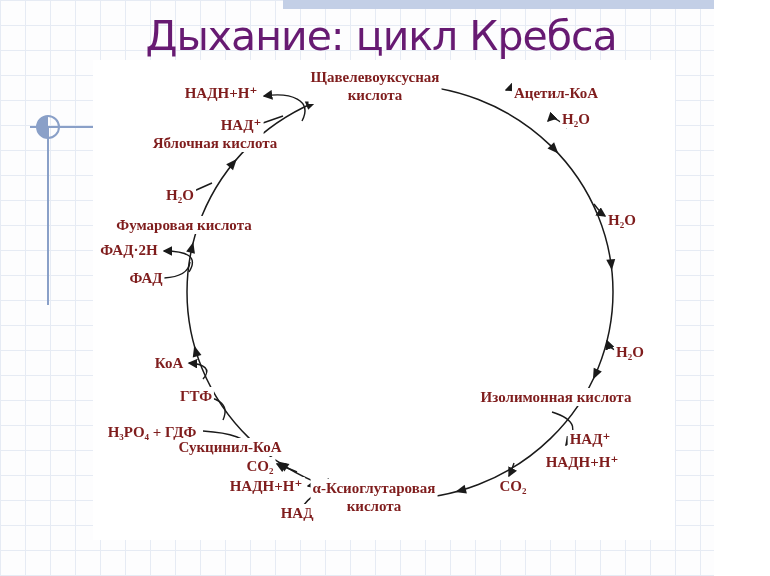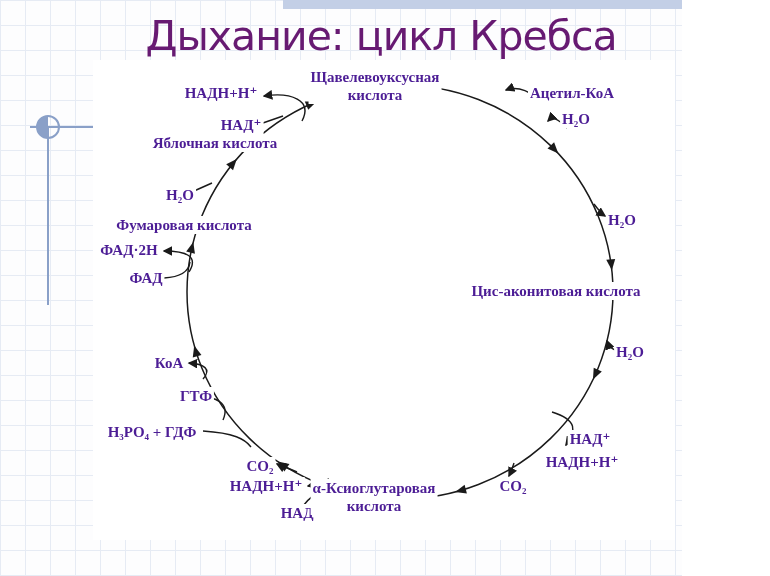--- a/index.html
+++ b/index.html
@@ -6,20 +6,21 @@
   #page{
     position:relative;
     width:682px;height:576px;
     overflow:hidden;
     background-color:#fdfdfe;
     background-image:
       linear-gradient(#e6ebf4 1px, transparent 1px),
       linear-gradient(90deg, #e6ebf4 1px, transparent 1px);
     background-size:25px 25px;
     font-family:"Liberation Serif","DejaVu Serif",serif;
+    padding-left:32px;
   }
   
   .decor{position:absolute;z-index:0;}
   #top-bar{left:283px;top:0;width:487px;height:9px;background:#c3cfe6;}
   #right-vline{left:744px;top:8px;width:2px;height:290px;background:#7e97c2;}
   #left-hline{left:30px;top:126px;width:72px;height:2px;background:#8aa0c8;}
   #left-vline{left:47px;top:127px;width:2px;height:178px;background:#8aa0c8;}
   #left-circle{left:33px;top:113px;}
   
   #title{
@@ -29,21 +30,21 @@
     font-size:41px;letter-spacing:-1px;
     color:#671a72;
     white-space:nowrap;
   }
   
   #diagram-svg{position:absolute;z-index:1;left:0;top:0;}
   
   .lbl{
     position:absolute;z-index:2;
     transform:translate(-50%,-50%);
-    font-size:15px;font-weight:bold;color:#4c1d95;
+    font-size:15px;font-weight:bold;color:#7f1d1d;
     background:#ffffff;
     padding:0 2px;
     white-space:nowrap;
     line-height:18px;
     text-align:center;
   }
   .lbl .ln{display:block;}
 </style>
 </head>
 <body>
@@ -130,29 +131,30 @@
   <div class="lbl" style="left:221px;top:93px;">НАДН+Н⁺</div>
   <div class="lbl" style="left:241px;top:125px;">НАД⁺</div>
   <div class="lbl" style="left:215px;top:143px;">Яблочная кислота</div>
   <div class="lbl" style="left:180px;top:195px;">Н₂О</div>
   <div class="lbl" style="left:184px;top:225px;">Фумаровая кислота</div>
   <div class="lbl" style="left:129px;top:250px;">ФАД·2Н</div>
   <div class="lbl" style="left:146px;top:278px;">ФАД</div>
   <div class="lbl" style="left:169px;top:363px;">КоА</div>
   <div class="lbl" style="left:196px;top:396px;">ГТФ</div>
   <div class="lbl" style="left:152px;top:432px;">Н₃РО₄ + ГДФ</div>
+  <div class="lbl" style="left:230px;top:447px;">Сукцинил-КоА</div>
   <div class="lbl" style="left:260px;top:466px;">СО₂</div>
   <div class="lbl" style="left:266px;top:486px;">НАДН+Н⁺</div>
   <div class="lbl" style="left:301px;top:513px;">НАД⁺</div>
   <div class="lbl" style="left:374px;top:497px;">
     <span class="ln">α-Ксиоглутаровая</span>
     <span class="ln">кислота</span>
   </div>
   <div class="lbl" style="left:513px;top:486px;">СО₂</div>
   <div class="lbl" style="left:582px;top:462px;">НАДН+Н⁺</div>
   <div class="lbl" style="left:590px;top:439px;">НАД⁺</div>
+  <div class="lbl" style="left:556px;top:397px;">Изолимонная кислота</div>
   <div class="lbl" style="left:630px;top:352px;">Н₂О</div>
-  <div class="lbl" style="left:556px;top:291px;">Цис-аконитовая кислота</div>
   <div class="lbl" style="left:622px;top:220px;">Н₂О</div>
   <div class="lbl" style="left:576px;top:119px;">Н₂О</div>
-  <div class="lbl" style="left:556px;top:93px;margin-left:16px;">Ацетил-КоА</div>
+  <div class="lbl" style="left:556px;top:93px;">Ацетил-КоА</div>
 
 </div>
 
 </body></html>

